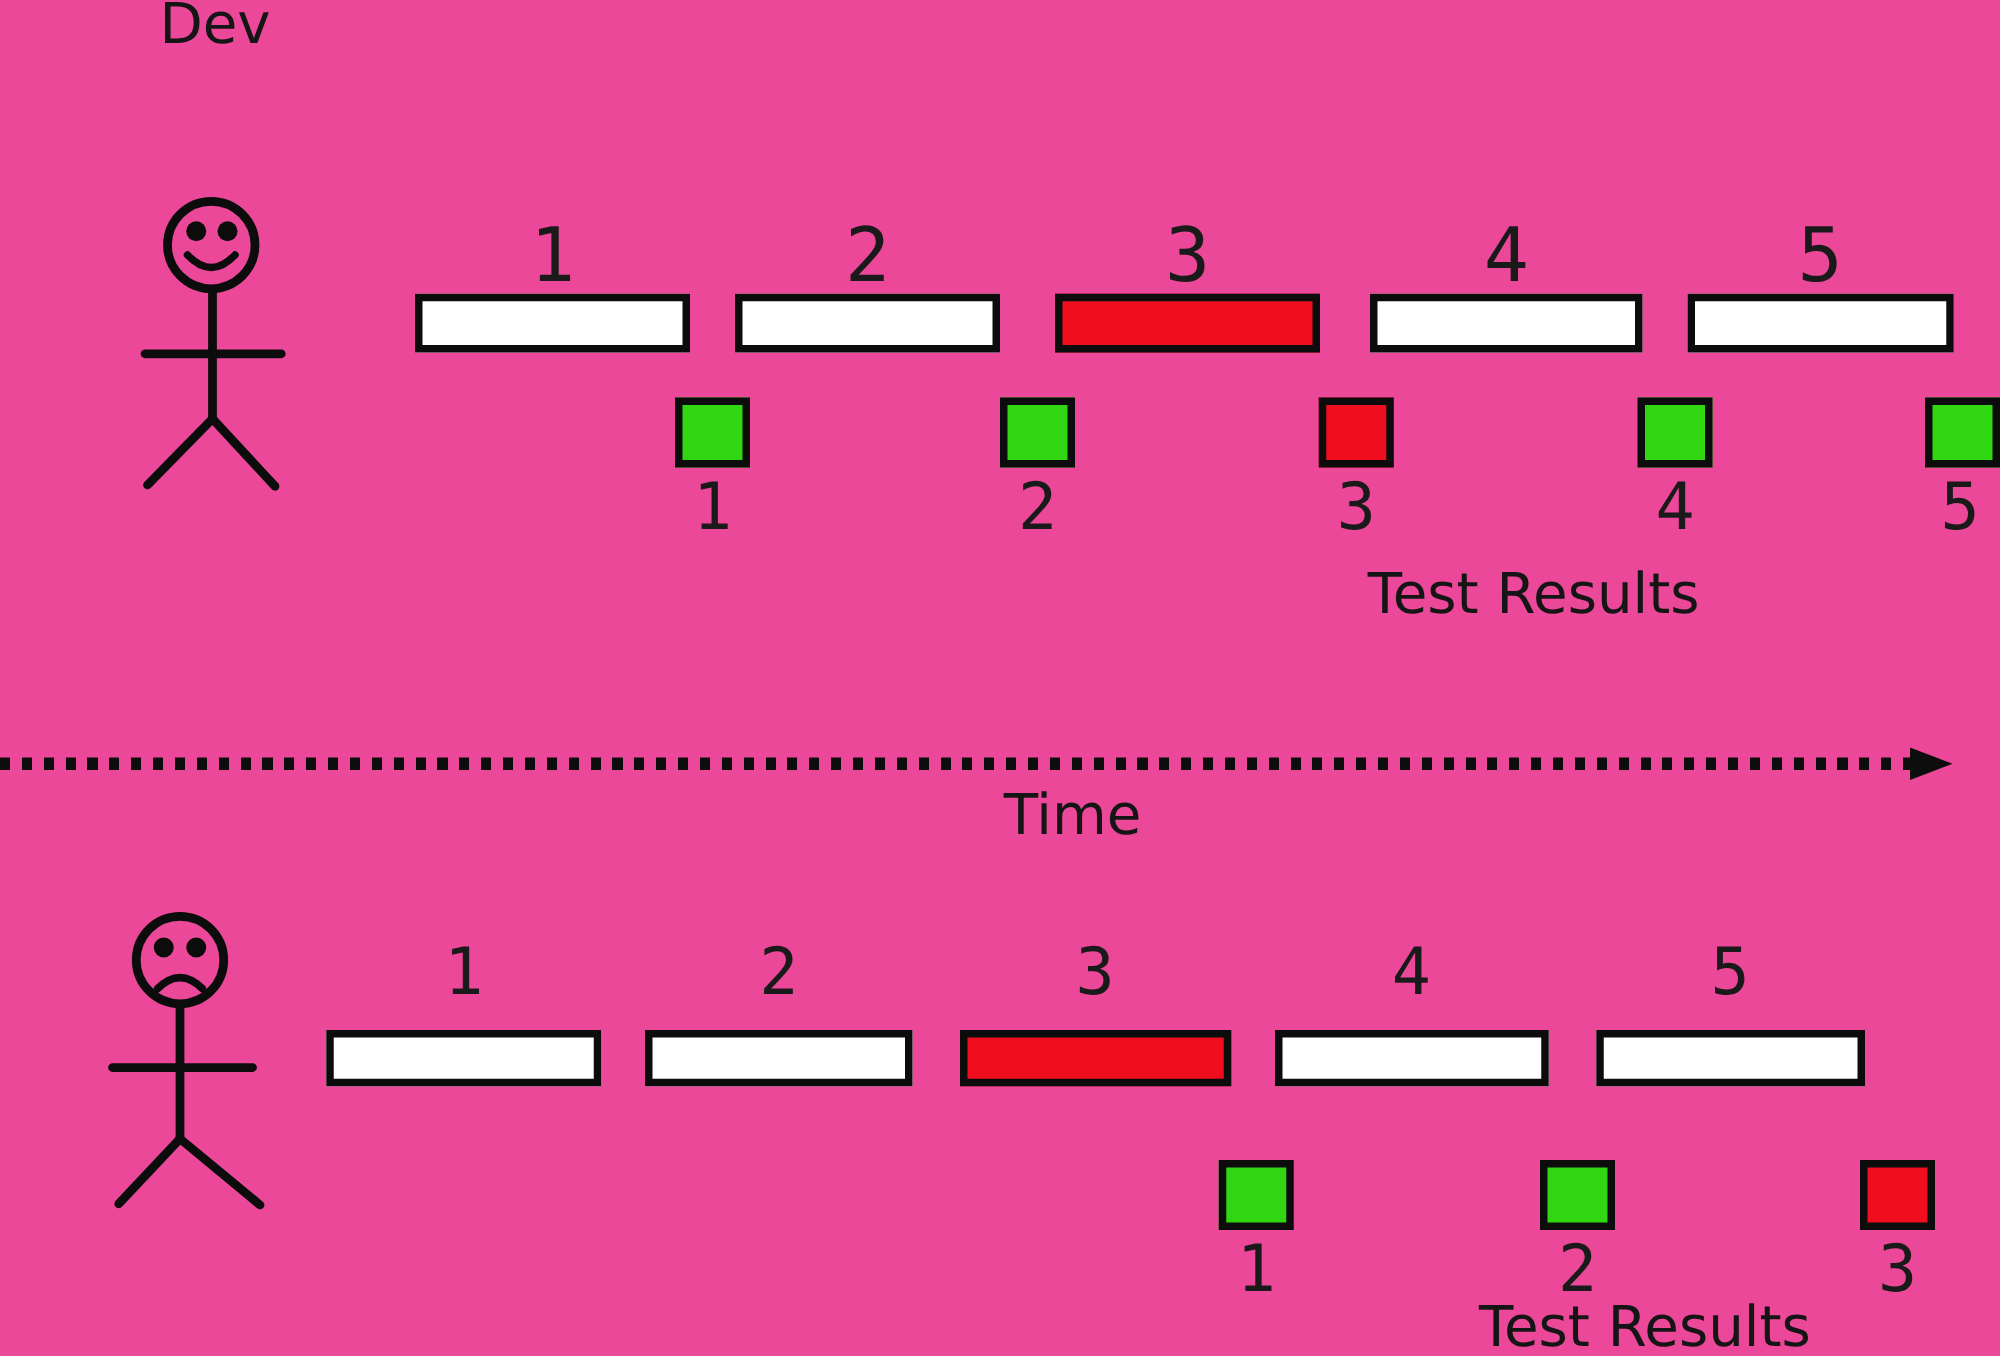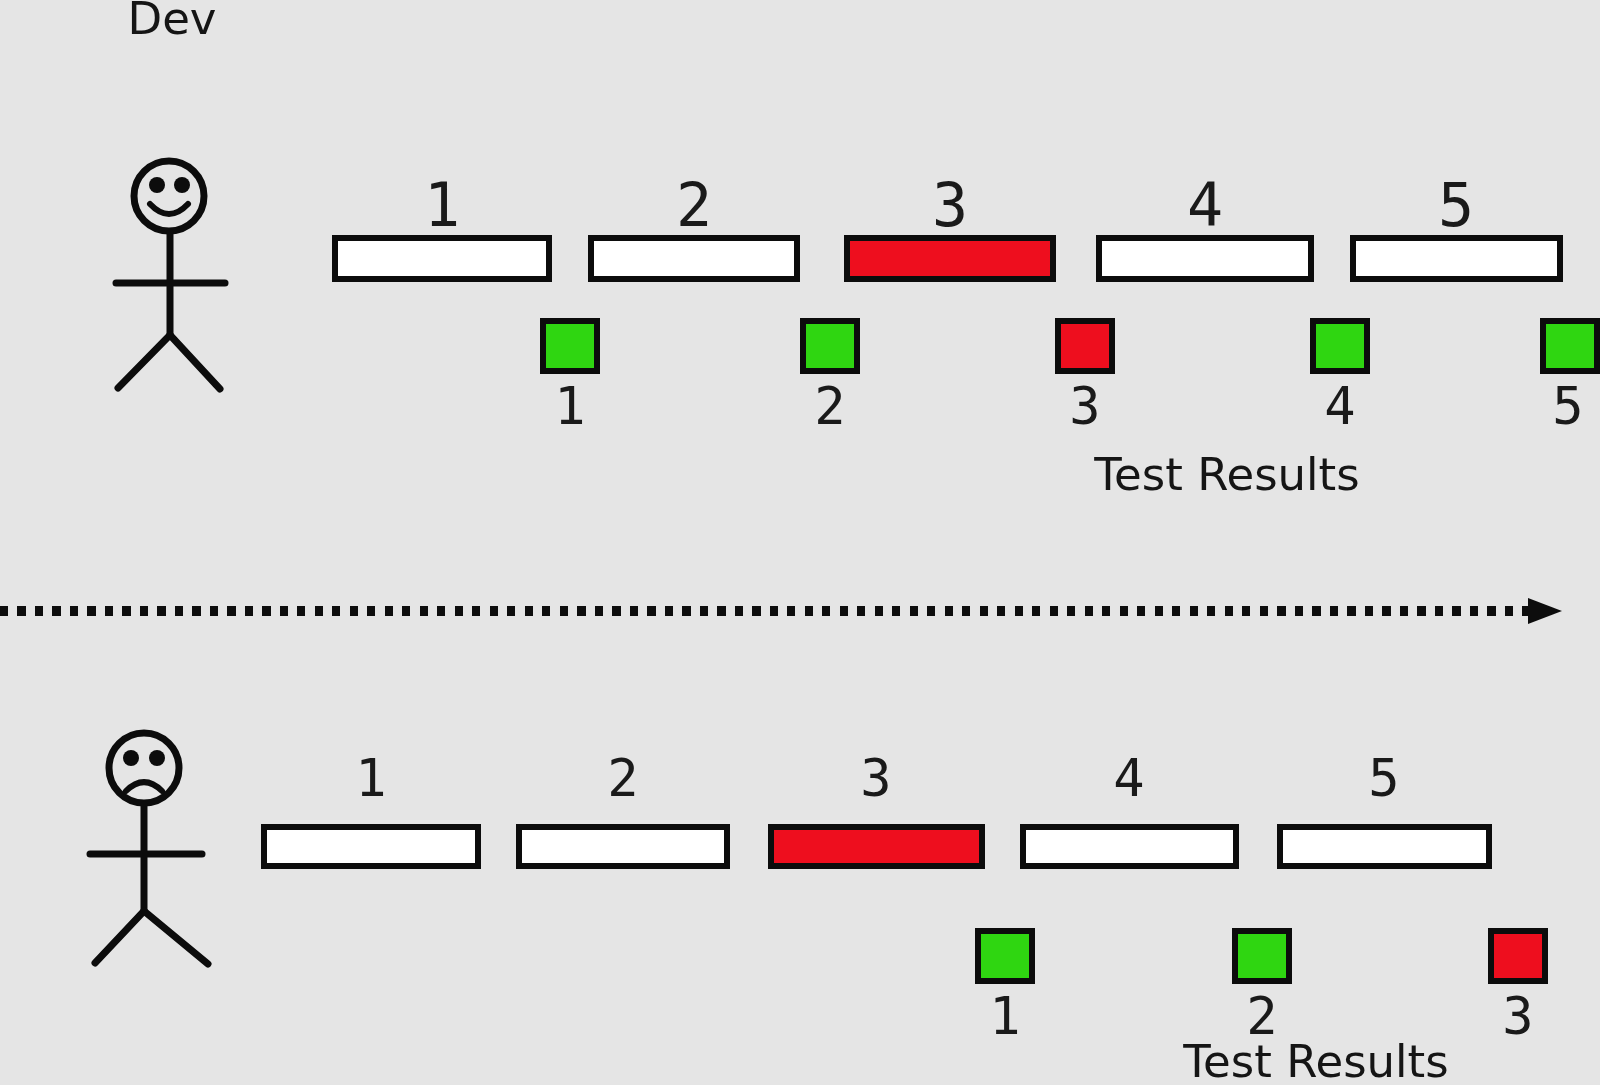--- a/index.html
+++ b/index.html
@@ -1,21 +1,21 @@
 <!DOCTYPE html>
 <html><head>
 <meta charset="utf-8">
 <style>
   html, body { margin: 0; padding: 0; background: #ffffff; }
   .canvas {
     position: relative;
     width: 1600px;
     height: 1085px;
     overflow: hidden;
-    background: #e5e5e5;
+    background: #ec4899;
     font-family: "DejaVu Sans", sans-serif;
     color: #111111;
   }
   .word-label {
     position: absolute;
     font-size: 45px;
     line-height: 1.15;
     color: #151515;
     text-align: center;
     white-space: nowrap;
@@ -104,20 +104,21 @@
   <div class="num-label" style="left:540px;  top:378px; width:60px; font-size:52px;">1</div>
   <div class="num-label" style="left:800px;  top:378px; width:60px; font-size:52px;">2</div>
   <div class="num-label" style="left:1055px; top:378px; width:60px; font-size:52px;">3</div>
   <div class="num-label" style="left:1310px; top:378px; width:60px; font-size:52px;">4</div>
   <div class="num-label" style="left:1538px; top:378px; width:60px; font-size:52px;">5</div>
 
   <div class="word-label" style="left:1027px; top:449px; width:400px;">Test Results</div>
 
   <div class="dotted-line"></div>
   <div class="arrow-head"></div>
+  <div class="word-label" style="left:708px; top:626px; width:300px;">Time</div>
 
   <svg class="figure-svg" style="left:60px; top:715px;" width="190" height="262" viewBox="0 0 190 262">
     <g stroke="#0c0c0c" stroke-width="7" fill="none" stroke-linecap="round">
       <circle cx="84" cy="53" r="35"></circle>
       <circle cx="71" cy="43" r="8" fill="#0c0c0c" stroke="none"></circle>
       <circle cx="97" cy="43" r="8" fill="#0c0c0c" stroke="none"></circle>
       <path d="M66,76 Q84,58 102,76" stroke-width="6"></path>
       <path d="M84,90 L84,196"></path>
       <path d="M30,139 L142,139"></path>
       <path d="M84,196 L35,248"></path>

